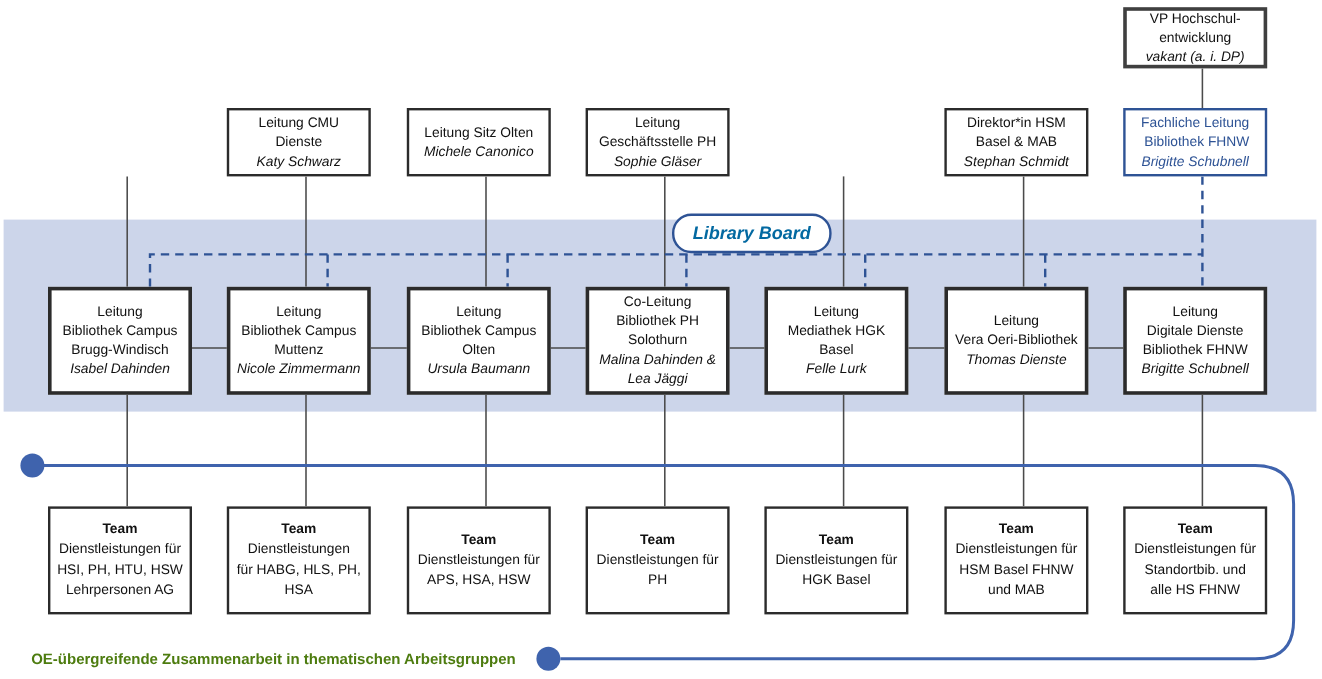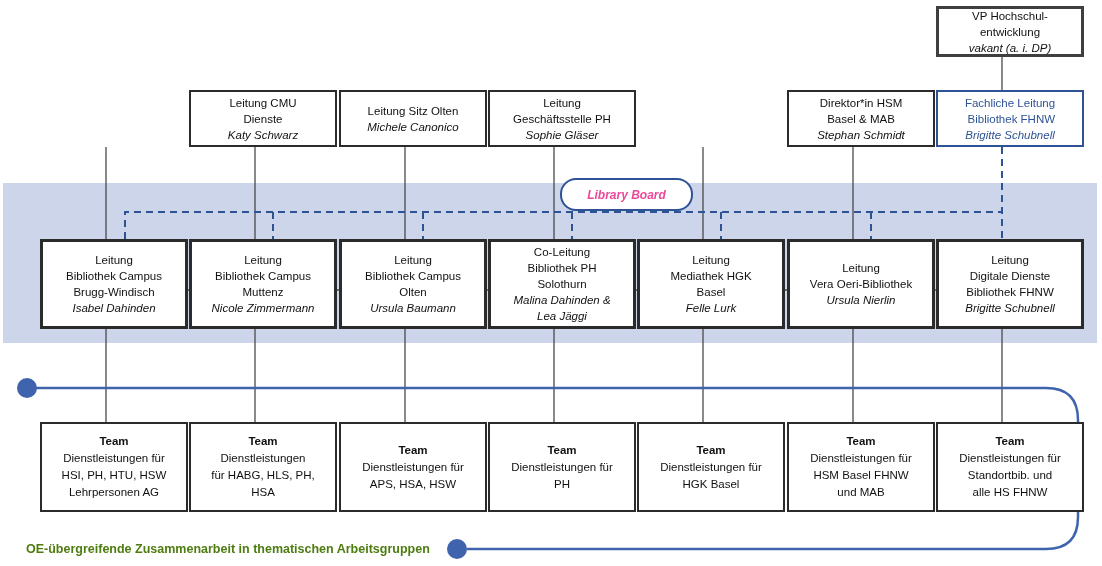--- a/index.html
+++ b/index.html
@@ -8,39 +8,39 @@
   .canvas {
     position:relative; width:1102px; height:566px; background:#ffffff;
     overflow:hidden;
   }
   .band {
     position:absolute; left:3px; top:183px; width:1094px; height:160px;
     background:#ccd5ea; z-index:1;
   }
   svg.connectors { position:absolute; left:0; top:0; z-index:2; }
   .box {
-    position:absolute; width:148px; z-index:3;
+    position:absolute; width:120px; z-index:3;
     background:#ffffff; border:2.5px solid #2b2b2b;
     display:flex; flex-direction:column; align-items:center; justify-content:center;
     text-align:center; font-size:11.5px; line-height:16px; color:#111;
     padding:2px 3px;
   }
   .row-top  { top:90px;  height:57px; }
   .row-mid  { top:239px; height:90px; border-width:3px; }
   .row-team { top:422px; height:90px; line-height:17px; }
   .c0{left:40px}.c1{left:189px}.c2{left:339px}.c3{left:488px}.c4{left:637px}.c5{left:787px}.c6{left:936px}
   .vp-box { top:6px; height:51px; left:936px; border:3px solid #3f3f3f; }
   .person { font-style:italic; }
   .team-label { font-weight:bold; }
   .highlight { border-color:#2e5395; color:#2e5395;text-align:right; }
   .library-board {
     position:absolute; left:560px; top:178px; width:133px; height:33px; z-index:4;
     background:#ffffff; border:2px solid #2e5395; border-radius:16px;
     display:flex; align-items:center; justify-content:center;
-    color:#ec4899; font-weight:bold; font-style:italic; font-size:12px;
+    color:#0369a1; font-weight:bold; font-style:italic; font-size:15px;
   }
   .footer-label {
     position:absolute; left:26px; top:542px; z-index:3;
     color:#4d7c0f; font-weight:bold; font-size:12.5px;
   }
 </style>
 </head>
 <body>
 
 <div class="canvas">
@@ -132,21 +132,21 @@
   <div class="box row-mid c3">
     <span>Co-Leitung<br>Bibliothek PH<br>Solothurn</span>
     <span class="person">Malina Dahinden &amp;<br>Lea Jäggi</span>
   </div>
   <div class="box row-mid c4">
     <span>Leitung<br>Mediathek HGK<br>Basel</span>
     <span class="person">Felle Lurk</span>
   </div>
   <div class="box row-mid c5">
     <span>Leitung<br>Vera Oeri-Bibliothek</span>
-    <span class="person">Ursula Nierlin</span>
+    <span class="person">Thomas Dienste</span>
   </div>
   <div class="box row-mid c6">
     <span>Leitung<br>Digitale Dienste<br>Bibliothek FHNW</span>
     <span class="person">Brigitte Schubnell</span>
   </div>
 
   <div class="box row-team c0">
     <span class="team-label">Team</span>
     <span>Dienstleistungen für<br>HSI, PH, HTU, HSW<br>Lehrpersonen AG</span>
   </div>

